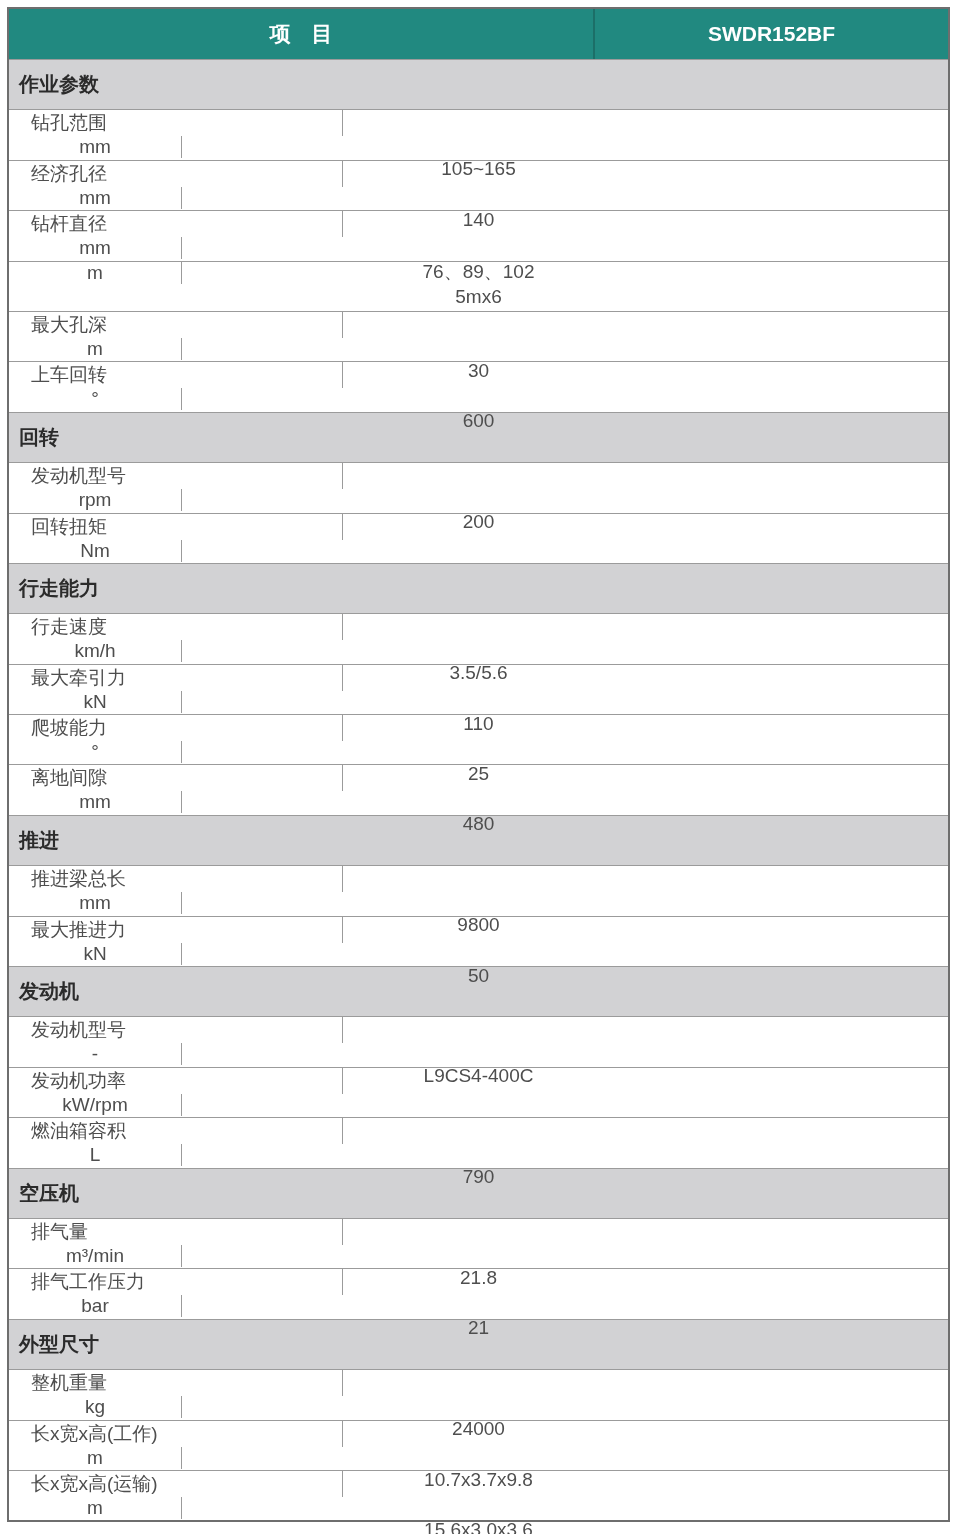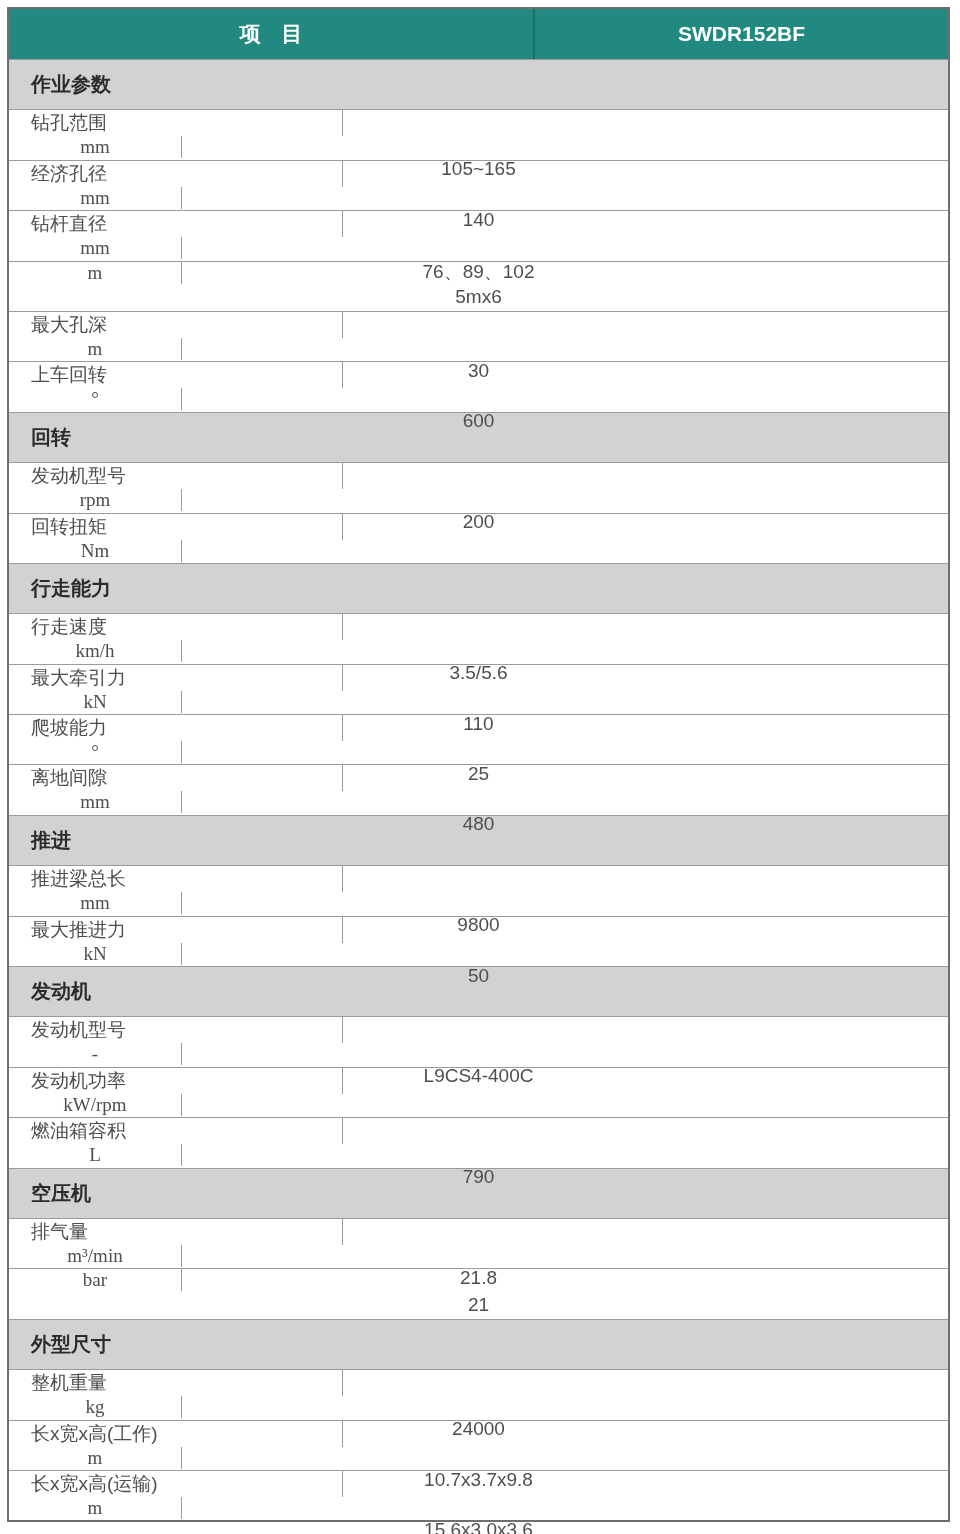--- a/index.html
+++ b/index.html
@@ -29,29 +29,29 @@
     display:flex;
     height:50px;
     background:var(--accent);
   }
   .thead .hcell{
     display:flex;align-items:center;justify-content:center;
     color:var(--header-text);
     font-weight:bold;
     font-size:21px;
   }
-  .thead .h-item{width:526px;border-right:2px solid var(--accent-divider);}
+  .thead .h-item{width:586px;border-right:2px solid var(--accent-divider);}
   .thead .h-model{flex:1;}
   
   .section{
     display:flex;align-items:center;
     height:50.4px;
     background:var(--section-bg);
     border-top:1px solid var(--grid-line);
-    padding-left:22px;
+    padding-left:10px;
     font-size:20px;
     font-weight:bold;
     color:var(--section-text);
   }
   
   .row{
     display:flex;
     height:50.4px;
     border-top:1px solid var(--grid-line);
     background:#ffffff;
@@ -62,21 +62,20 @@
   .row .c{display:flex;align-items:center;}
   .row .l{
     width:334px;
     padding-left:22px;
     border-right:1px solid var(--grid-line);
   }
   .row .u{
     width:173px;
     justify-content:center;
     border-right:1px solid var(--grid-line);
-    font-family:Liberation Serif, serif;
   }
   .row .v{flex:1;justify-content:center;}
 </style>
 </head>
 <body>
 
 <div class="spec-table">
 
   <div class="thead">
     <div class="hcell h-item">项　目</div>
@@ -175,20 +174,21 @@
     <div class="c v">790</div>
   </div>
 
   <div class="section">空压机</div>
   <div class="row">
     <div class="c l">排气量</div>
     <div class="c u">m³/min</div>
     <div class="c v">21.8</div>
   </div>
   <div class="row">
+    <div class="c l">排气工作压力</div>
     <div class="c u">bar</div>
     <div class="c v">21</div>
   </div>
 
   <div class="section">外型尺寸</div>
   <div class="row">
     <div class="c l">整机重量</div>
     <div class="c u">kg</div>
     <div class="c v">24000</div>
   </div>

